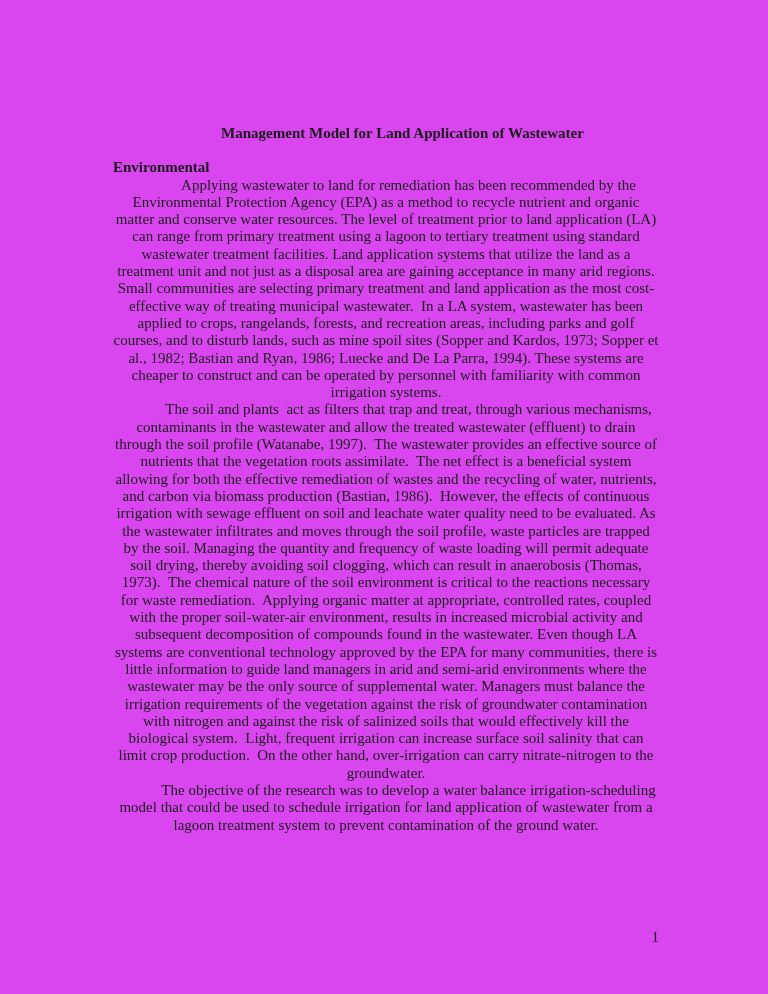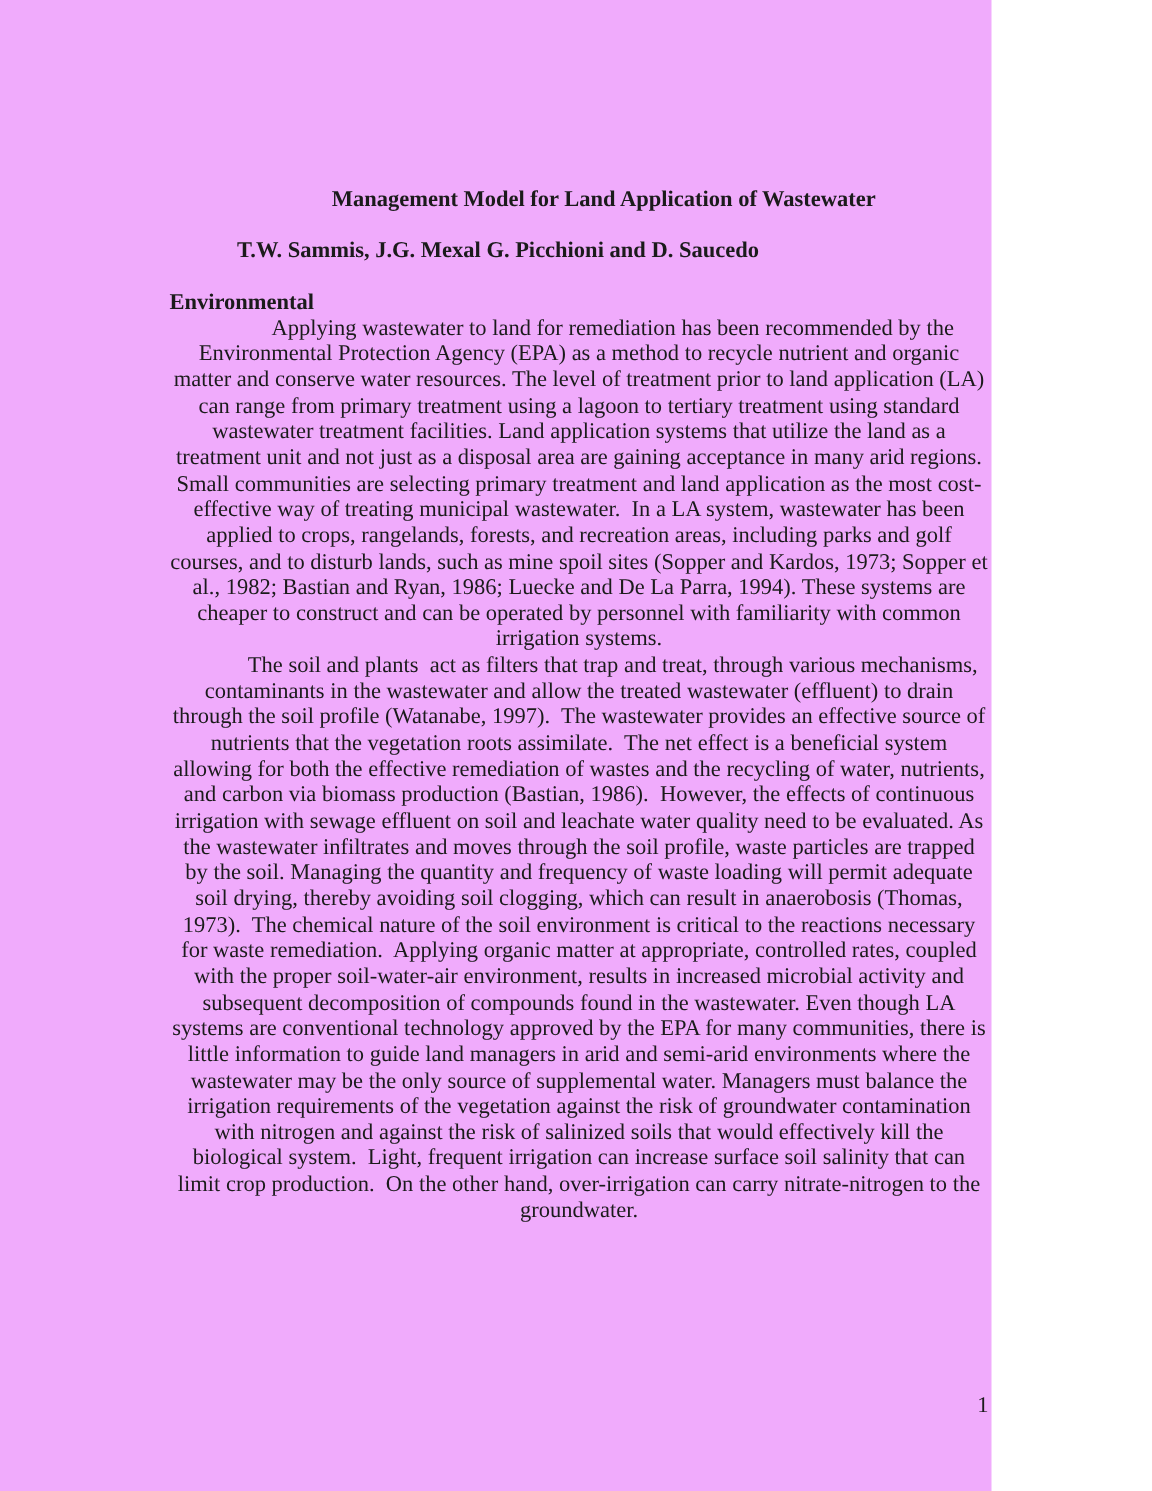--- a/index.html
+++ b/index.html
@@ -2,23 +2,23 @@
 <html><head>
 <meta charset="utf-8">
 <style>
   html, body {
     margin: 0;
     padding: 0;
     background: #ffffff;
   }
   .page {
     position: relative;
-    width: 661px;
+    width: 768px;
     height: 994px;
-    background: #f0abfc;
+    background: #d946ef;
     overflow: hidden;
     font-family: "Liberation Serif", "DejaVu Serif", serif;
     color: #1b1b1b;
   }
   .content {
     position: absolute;
     left: 113px;
     top: 125px;
     width: 546px;
   }
@@ -60,19 +60,19 @@
     font-size: 15px;
     line-height: 17.3px;
   }
 </style>
 </head>
 <body>
 
 <div class="page">
   <div class="content">
     <h1 class="title">Management Model for Land Application of Wastewater</h1>
-    <p class="authors">T.W. Sammis, J.G. Mexal G. Picchioni and D. Saucedo</p>
     <h2 class="section-heading">Environmental</h2>
     <p class="body-para">Applying wastewater to land for remediation has been recommended by the Environmental Protection Agency (EPA) as a method to recycle nutrient and organic matter and conserve water resources. The level of treatment prior to land application (LA) can range from primary treatment using a lagoon to tertiary treatment using standard wastewater treatment facilities. Land application systems that utilize the land as a treatment unit and not just as a disposal area are gaining acceptance in many arid regions.  Small communities are selecting primary treatment and land application as the most cost-effective way of treating municipal wastewater.  In a LA system, wastewater has been applied to crops, rangelands, forests, and recreation areas, including parks and golf courses, and to disturb lands, such as mine spoil sites (Sopper and Kardos, 1973; Sopper et al., 1982; Bastian and Ryan, 1986; Luecke and De La Parra, 1994). These systems are cheaper to construct and can be operated by personnel with familiarity with common irrigation systems.</p>
     <p class="body-para">The soil and plants  act as filters that trap and treat, through various mechanisms, contaminants in the wastewater and allow the treated wastewater (effluent) to drain through the soil profile (Watanabe, 1997).  The wastewater provides an effective source of nutrients that the vegetation roots assimilate.  The net effect is a beneficial system allowing for both the effective remediation of wastes and the recycling of water, nutrients, and carbon via biomass production (Bastian, 1986).  However, the effects of continuous irrigation with sewage effluent on soil and leachate water quality need to be evaluated. As the wastewater infiltrates and moves through the soil profile, waste particles are trapped by the soil. Managing the quantity and frequency of waste loading will permit adequate soil drying, thereby avoiding soil clogging, which can result in anaerobosis (Thomas, 1973).  The chemical nature of the soil environment is critical to the reactions necessary for waste remediation.  Applying organic matter at appropriate, controlled rates, coupled with the proper soil-water-air environment, results in increased microbial activity and subsequent decomposition of compounds found in the wastewater. Even though LA systems are conventional technology approved by the EPA for many communities, there is little information to guide land managers in arid and semi-arid environments where the wastewater may be the only source of supplemental water. Managers must balance the irrigation requirements of the vegetation against the risk of groundwater contamination with nitrogen and against the risk of salinized soils that would effectively kill the biological system.  Light, frequent irrigation can increase surface soil salinity that can limit crop production.  On the other hand, over-irrigation can carry nitrate-nitrogen to the groundwater.</p>
+    <p class="body-para">The objective of the research was to develop a water balance irrigation-scheduling model that could be used to schedule irrigation for land application of wastewater from a lagoon treatment system to prevent contamination of the ground water.</p>
   </div>
   <div class="footer">1</div>
 </div>
 
 </body></html>

